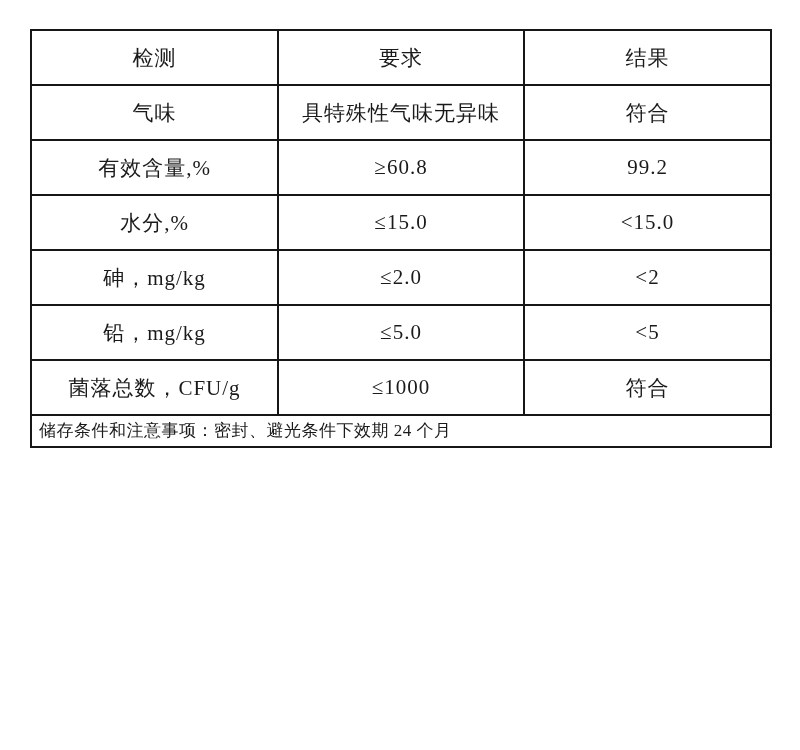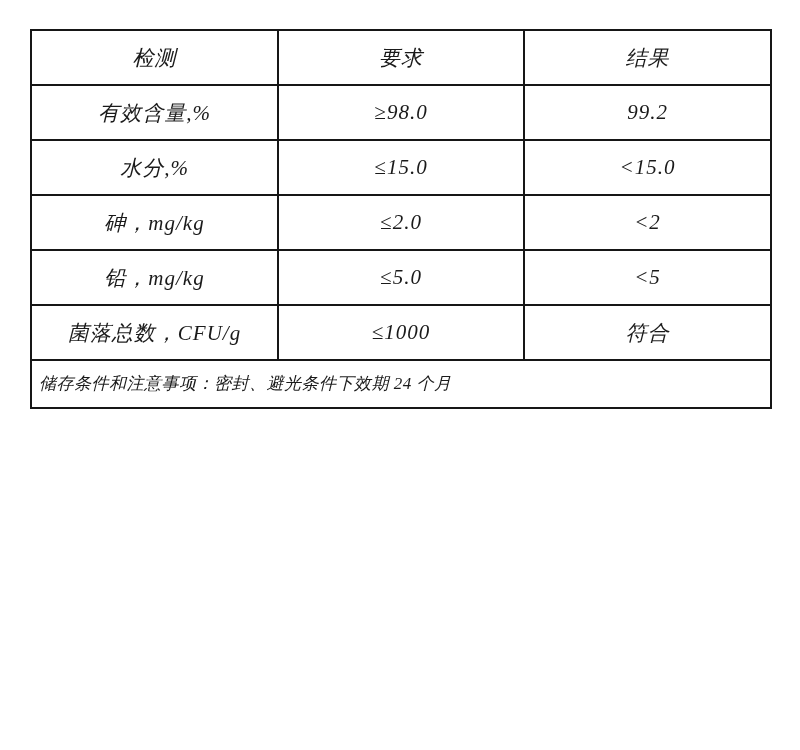--- a/index.html
+++ b/index.html
@@ -29,22 +29,22 @@
   .spec-table td {
     border: 2px solid #161616;
     text-align: center;
     vertical-align: middle;
     font-size: 21px;
     letter-spacing: 1px;
     padding: 0;
     overflow: hidden;
     white-space: nowrap;
   }
-  .spec-table tr { height: 55px; font-style: italic; }
-  .spec-table tr.footer-row { height: 48px; }
+  .spec-table tr { height: 55px; }
+  .spec-table tr.footer-row { height: 32px; }
   .spec-table td.footer-cell {
     text-align: left;
     font-size: 17px;
     letter-spacing: 0.5px;
     padding: 2px 6px 4px 7px;
   }
 </style>
 </head>
 <body>
 
@@ -55,22 +55,27 @@
         <col class="c2">
         <col class="c3">
       </colgroup>
     <tbody>
       <tr>
         <td>检测</td>
         <td>要求</td>
         <td>结果</td>
       </tr>
       <tr>
+        <td>气味</td>
+        <td>具特殊性气味无异味</td>
+        <td>符合</td>
+      </tr>
+      <tr>
         <td>有效含量,%</td>
-        <td>≥98.0</td>
+        <td>≥60.8</td>
         <td>99.2</td>
       </tr>
       <tr>
         <td>水分,%</td>
         <td>≤15.0</td>
         <td>&lt;15.0</td>
       </tr>
       <tr>
         <td>砷，mg/kg</td>
         <td>≤2.0</td>

